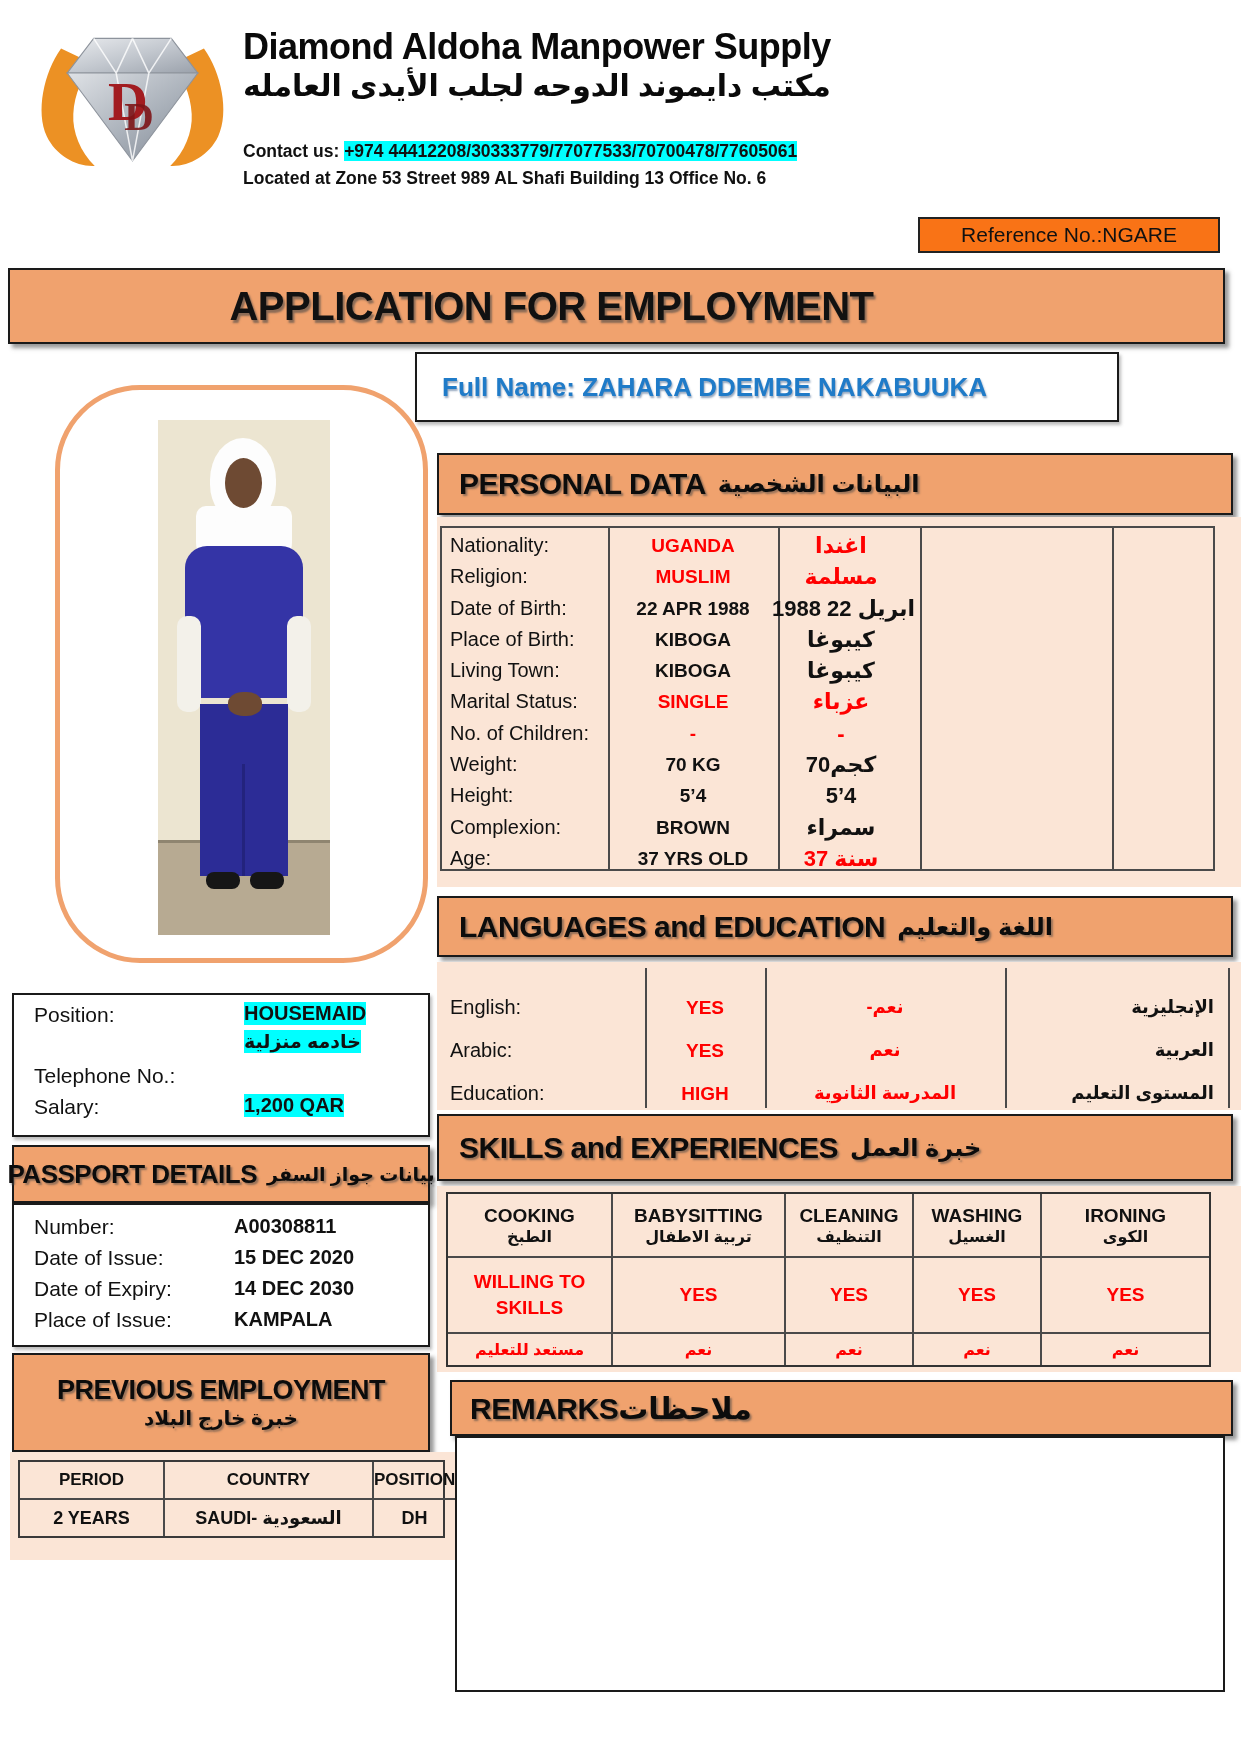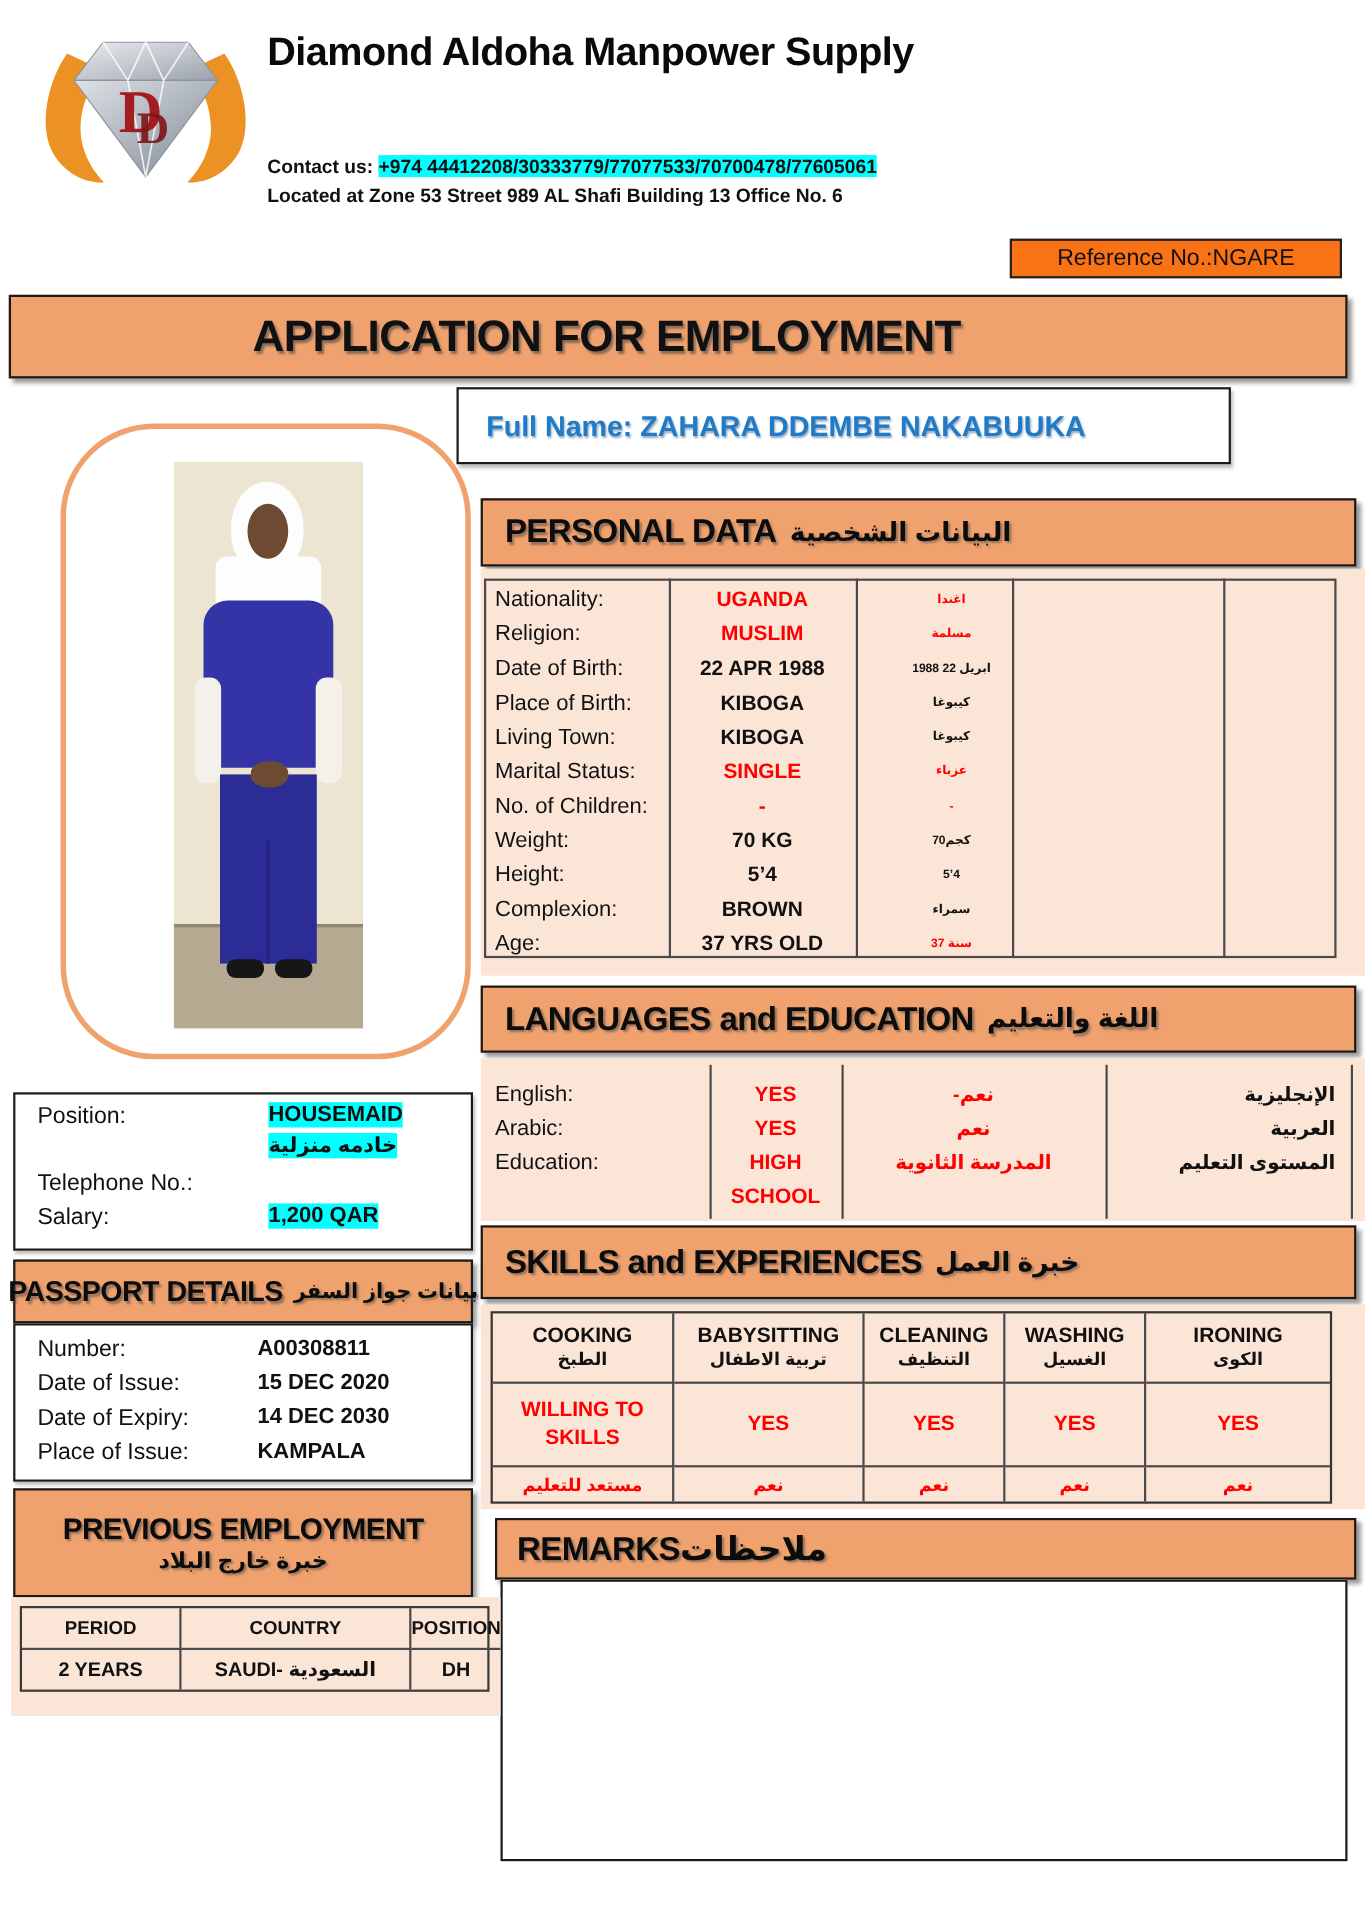--- a/index.html
+++ b/index.html
@@ -55,27 +55,27 @@
   #photo .p-shoe-r { position:absolute; left:92px; top:452px; width:34px; height:17px; background:#161616; border-radius:8px; }
 
   
   #pd-head { left:437px; top:453px; width:796px; height:62px; padding-left:20px; }
   #pd-panel { left:437px; top:517px; width:804px; height:370px; }
   #pd-border { left:440px; top:526px; width:775px; height:345px; border:2px solid #4a4a4a; }
   .vline { position:absolute; width:2px; background:#4a4a4a; }
   .pd-line { height:31.3px; line-height:31.3px; white-space:nowrap; }
   #pd-labels { left:450px; top:530px; width:155px; font-size:20px; }
   #pd-values { left:610px; top:530px; width:166px; text-align:center; font-weight:700; font-size:19px; }
-  #pd-ar     { left:796px; top:530px; width:138px; text-align:center; font-weight:700; font-size:11px; }
+  #pd-ar     { left:772px; top:530px; width:138px; text-align:center; font-weight:700; font-size:22px; }
   .t-red { color:#FF0000; } .t-black { color:#111; }
 
   
   #lang-head { left:437px; top:896px; width:796px; height:61px; padding-left:20px; }
   #lang-panel { left:437px; top:962px; width:804px; height:148px; }
-  .lang-line { min-height:31px; line-height:31px; }
+  .lang-line { min-height:31px; line-height:31px;margin-top:12px; }
   #lang-labels { left:450px; top:980px; width:180px; font-size:20px; }
   #lang-values { left:655px; top:980px; width:100px; text-align:center; font-weight:700; font-size:19px; }
   #lang-ar-values { left:772px; top:980px; width:226px; text-align:center; font-weight:700; font-size:18px; }
   #lang-ar-labels { left:1010px; top:980px; width:212px; text-align:right; padding-right:8px; font-weight:700; font-size:18px; }
 
   
   #skills-head { left:437px; top:1114px; width:796px; height:67px; padding-left:20px; }
   #skills-panel { left:437px; top:1186px; width:804px; height:186px; }
   #skills-table { left:446px; top:1192px; width:765px; height:175px; display:grid;
                   grid-template-columns:165px 173px 128px 128px 1fr; grid-template-rows:64px 76px 1fr;
@@ -137,20 +137,21 @@
       <path d="M30,28 C13,52 5,90 16,114 C25,133 45,144 63,143 C49,129 41,110 42,92 C43,72 51,54 64,44 Z" fill="#EC9124"></path>
       <path d="M170,28 C187,52 195,90 184,114 C175,133 155,144 137,143 C151,129 159,110 158,92 C157,72 149,54 136,44 Z" fill="#EC9124"></path>
       <polygon points="62,18 138,18 164,52 36,52" fill="url(#g1)" stroke="#8d939c" stroke-width="1"></polygon>
       <polygon points="36,52 164,52 100,138" fill="url(#g2)" stroke="#8d939c" stroke-width="1"></polygon>
       <path d="M62,18 L84,52 M138,18 L116,52 M100,18 L84,52 M100,18 L116,52 M84,52 L100,138 M116,52 L100,138" stroke="#ffffff" stroke-width="1.5" fill="none" opacity="0.8"></path>
       <text x="76" y="98" font-size="54" font-weight="bold" fill="#A21C20" font-family="'Liberation Serif',serif">D</text>
       <text x="92" y="108" font-size="40" font-weight="bold" fill="#7E1518" opacity="0.9" font-family="'Liberation Serif',serif">D</text>
     </svg>
   </div>
   <div class="abs" id="company-name">Diamond Aldoha Manpower Supply</div>
+  <div class="abs" id="company-name-ar">مكتب دايموند الدوحه لجلب الأيدى العامله</div>
   <div class="abs" id="contact-line">
     <span>Contact us: </span><span class="hl">+974 44412208/30333779/77077533/70700478/77605061</span>
   </div>
   <div class="abs" id="address-line">Located at Zone 53 Street 989 AL Shafi Building 13 Office No. 6</div>
   <div class="abs" id="ref-box">Reference No.:NGARE</div>
 
   <div class="abs orange-head" id="banner">
     <div id="banner-text">APPLICATION FOR EMPLOYMENT</div>
   </div>
 

